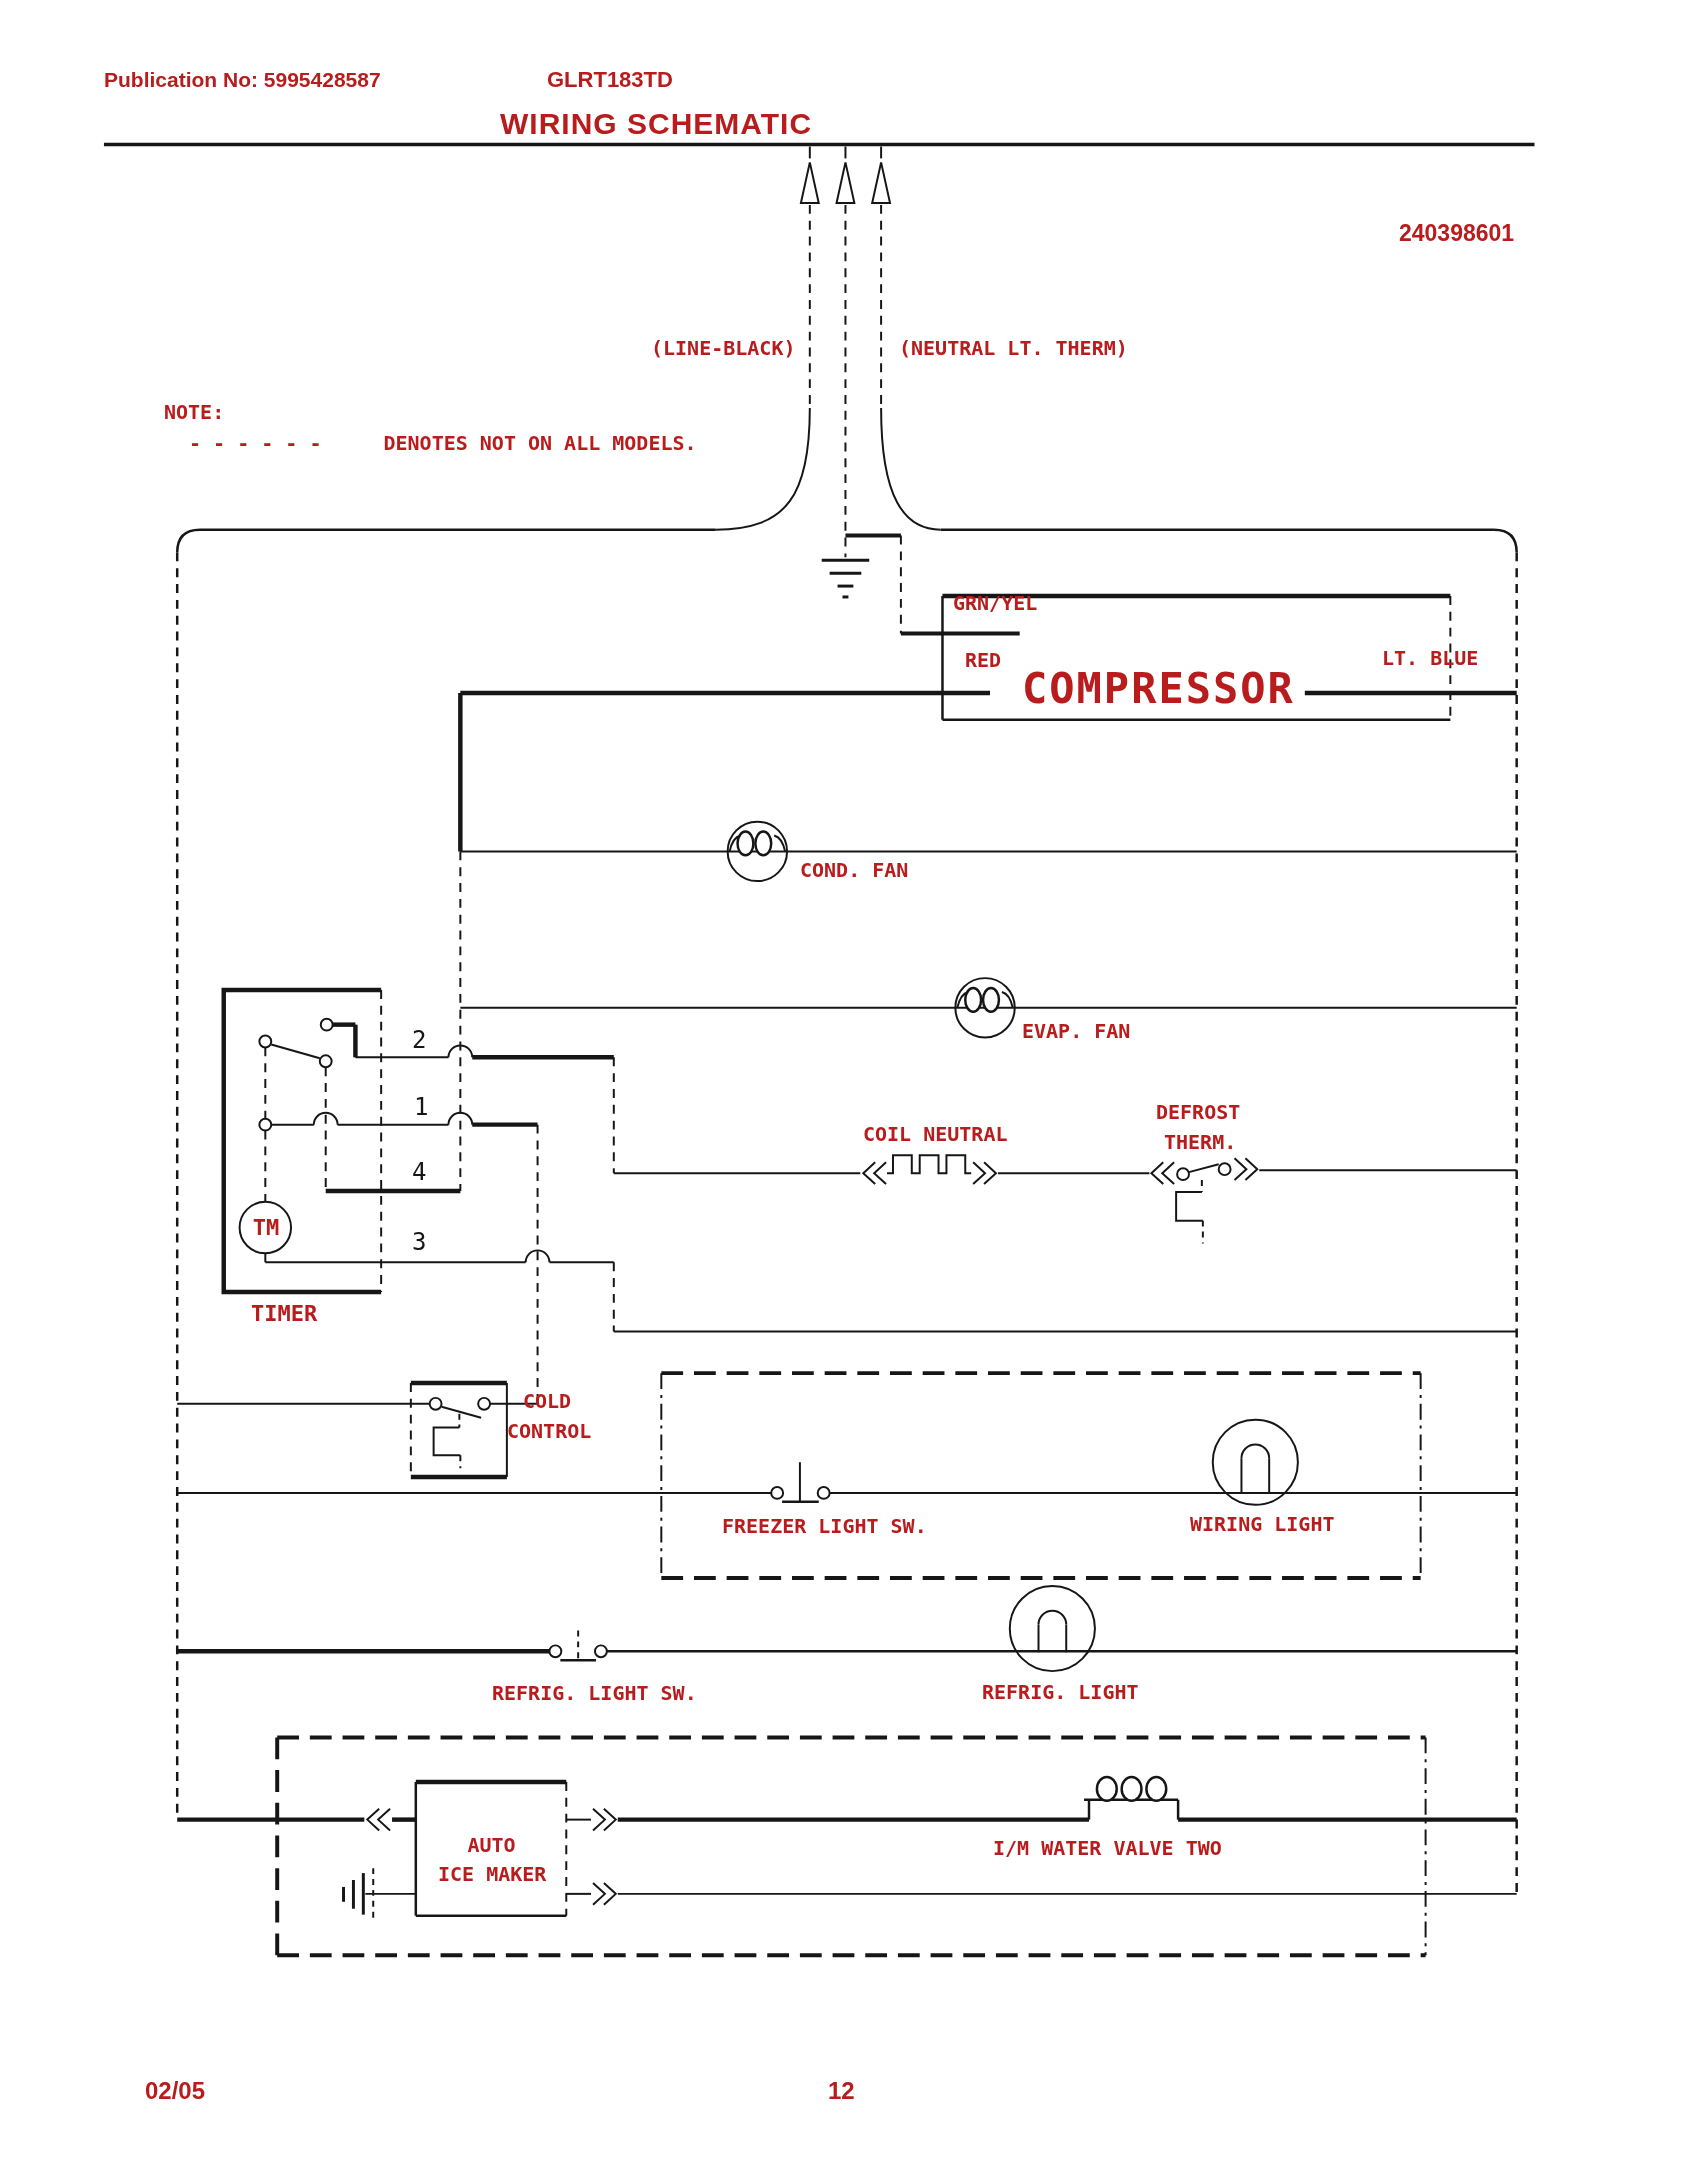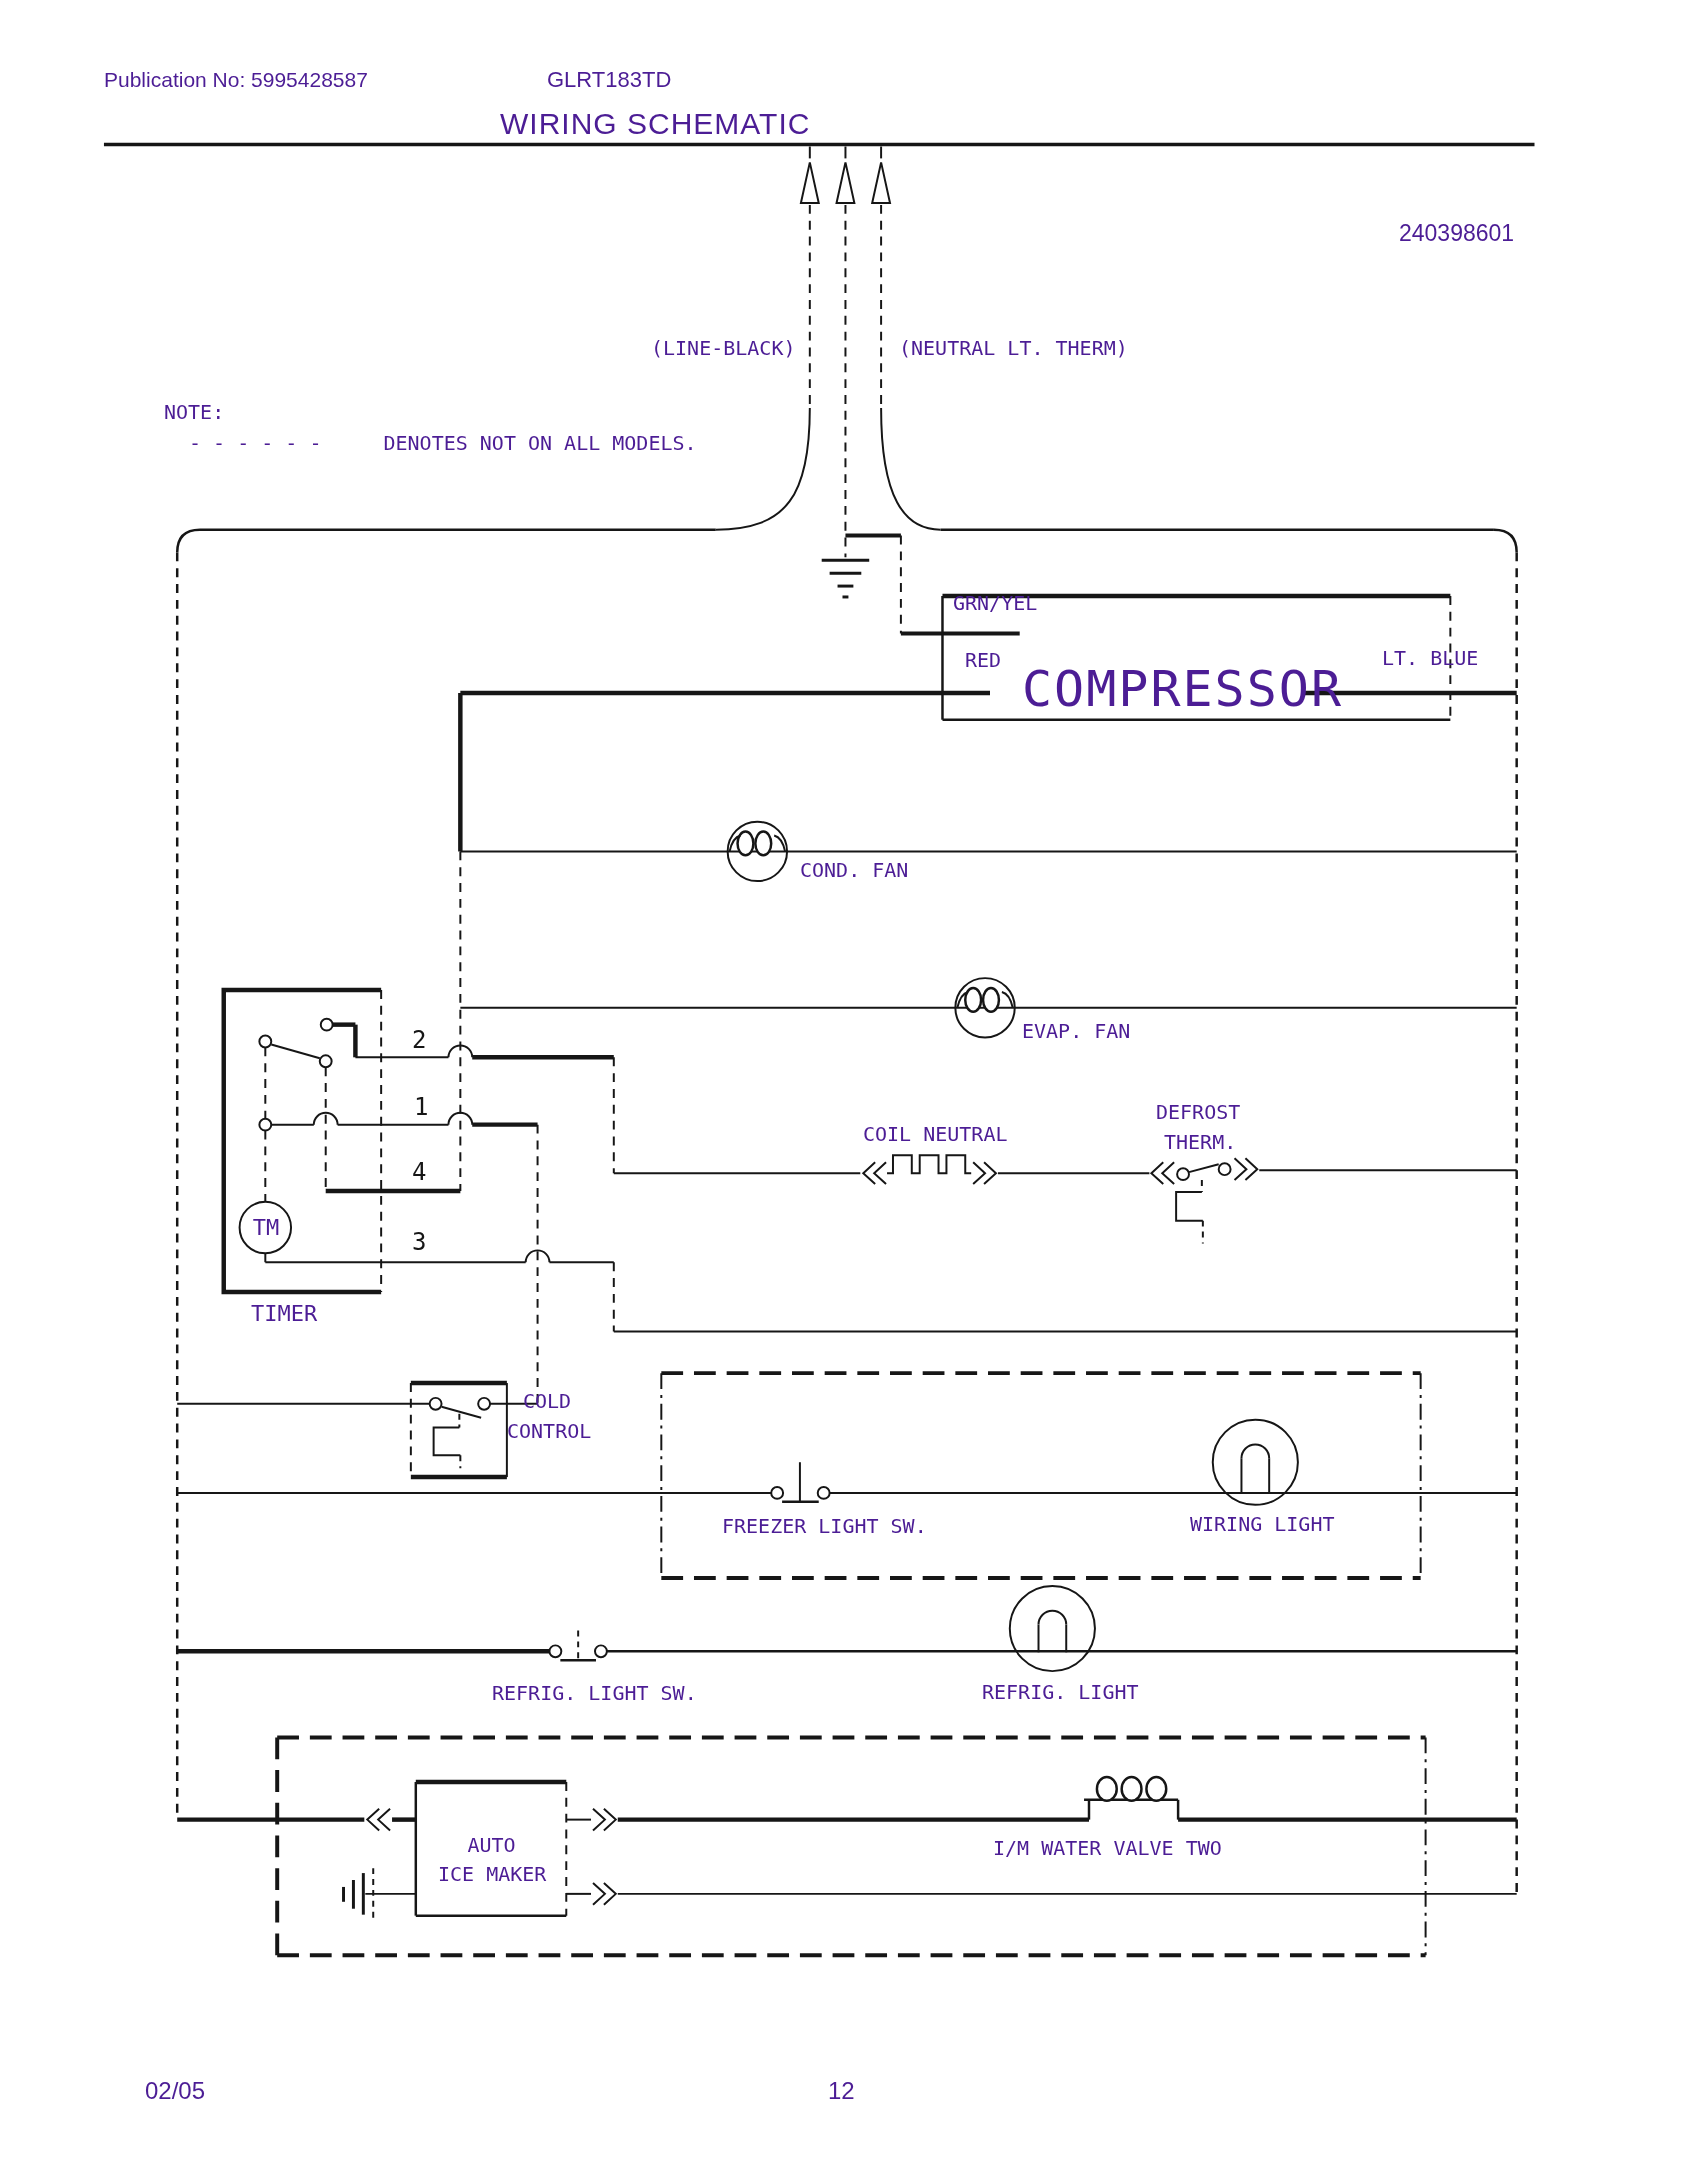--- a/index.html
+++ b/index.html
@@ -5,28 +5,28 @@
   html,body{margin:0;padding:0;background:#e8e8e8;}
   #page{
     position:relative;
     width:1683px;height:2178px;
     background:#ffffff;
     font-family:"DejaVu Sans Mono", monospace;
     color:#161616;
     overflow:hidden;
   }
   #schematic-svg{position:absolute;left:0;top:0;z-index:0;}
-  .lbl{position:absolute;z-index:2;font-family:"DejaVu Sans Mono",monospace;font-size:20px;line-height:22px;color:#4c1d95;white-space:nowrap;letter-spacing:0px;}
+  .lbl{position:absolute;z-index:2;font-family:"DejaVu Sans Mono",monospace;font-size:20px;line-height:22px;color:#b91c1c;white-space:nowrap;letter-spacing:0px;font-weight:bold;}
   .num{position:absolute;z-index:2;font-family:"DejaVu Sans Mono",monospace;font-size:24px;color:#161616;}
   .sans{font-family:"Liberation Sans","DejaVu Sans",sans-serif;}
   .hdr-pub{position:absolute;left:104px;top:69px;font-size:21px;}
   .hdr-model{position:absolute;left:547px;top:69px;font-size:22px;}
   .hdr-title{position:absolute;left:500px;top:113px;font-size:30px;letter-spacing:1px;}
   .hdr-doc{position:absolute;left:1399px;top:222px;font-size:23px;}
-  .big{font-size:50px;line-height:44px;letter-spacing:2px;}
+  .big{font-size:42px;line-height:44px;letter-spacing:2px;}
   .ftr{position:absolute;font-size:24px;}
   .w-note{display:inline-block;}
 </style>
 </head>
 <body>
 
 <div id="page">
 
   <svg id="schematic-svg" width="1683" height="2178" viewBox="0 0 1700 2200">
     <g stroke="#161616" fill="none" stroke-linecap="butt">

